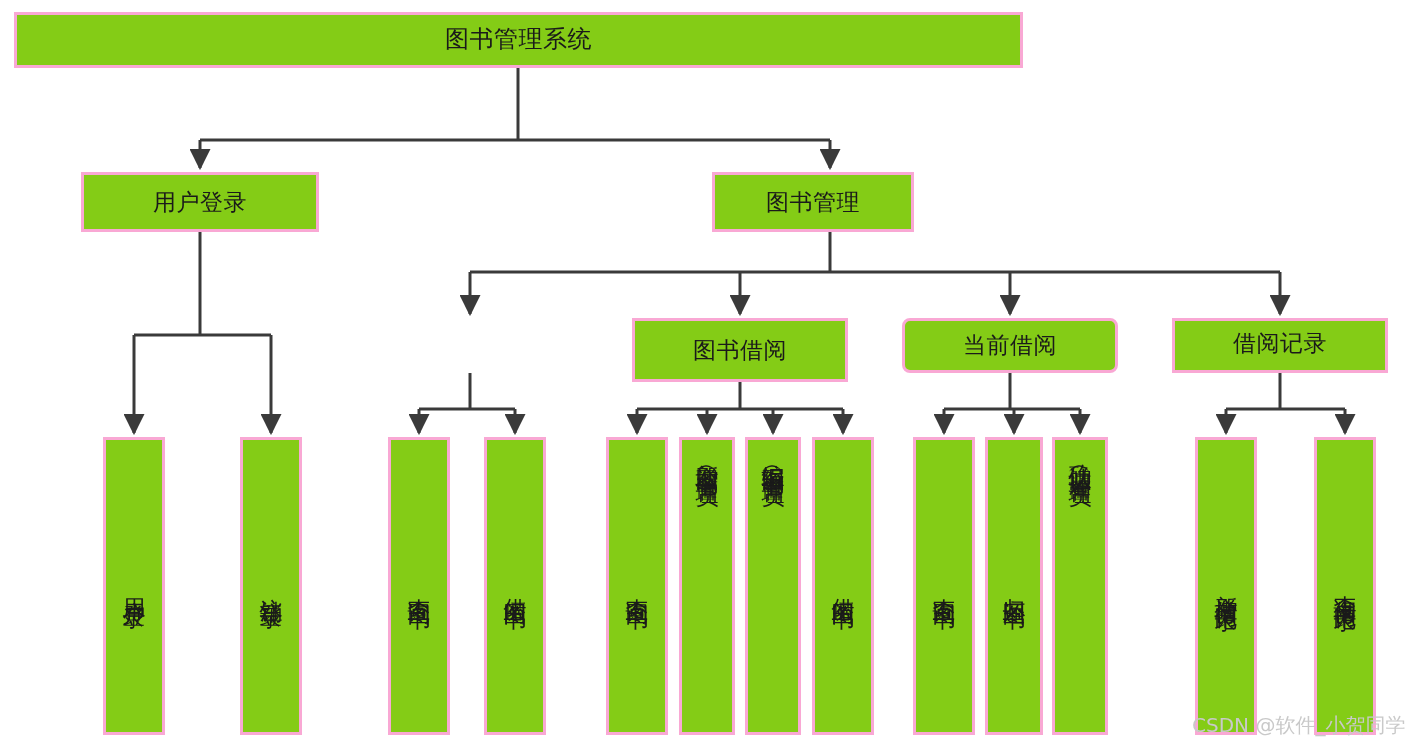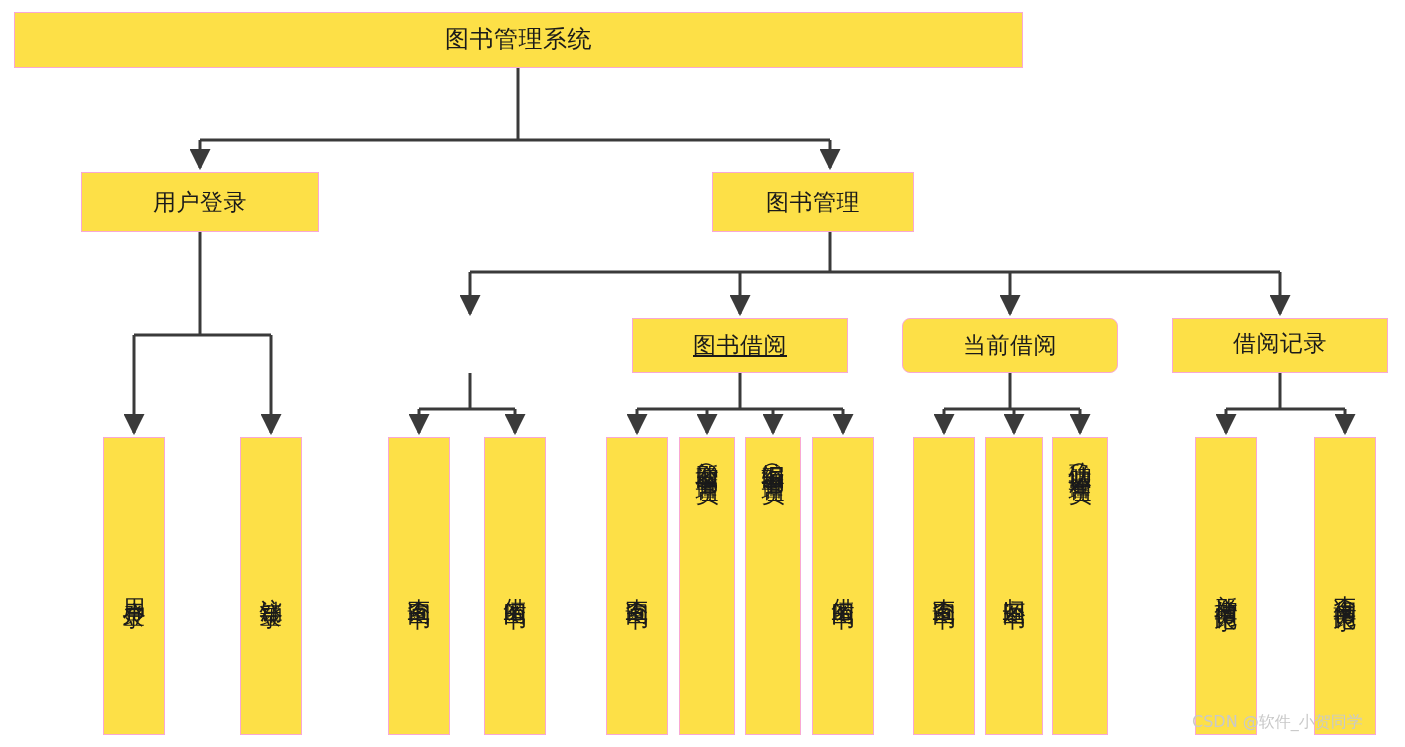--- a/index.html
+++ b/index.html
@@ -22,22 +22,22 @@
     position: absolute;
     left: 0;
     top: 0;
     width: 1405px;
     height: 747px;
     pointer-events: none;
   }
   .node {
     position: absolute;
     box-sizing: border-box;
-    border: 1px solid #f9a8d4;
-    background: #fde047;
+    border: 3px solid #f9a8d4;
+    background: #84cc16;
     display: flex;
     align-items: center;
     justify-content: center;
     color: #1a1a1a;
   }
   .node-label {
     display: block;
     text-align: center;
     line-height: 1.06;
     letter-spacing: 0.5px;
@@ -65,21 +65,21 @@
     white-space: nowrap;
   }
   
   .node.vert.centered {
     align-items: center;
     padding-top: 0;
   }
   .watermark {
     position: absolute;
     color: #c9c9c9;
-    font-size: 16px;
+    font-size: 20px;
     white-space: nowrap;
     font-family: "DejaVu Sans", "Liberation Sans", sans-serif;
   }
 </style>
 </head>
 <body>
 
 <div id="canvas">
 
   <svg id="edges" viewBox="0 0 1405 747" xmlns="http://www.w3.org/2000/svg">
@@ -136,21 +136,21 @@
     <span class="node-label">图书管理系统</span>
   </div>
 
   <div class="node horiz" style="left:81px; top:172px; width:238px; height:60px;">
     <span class="node-label">用户登录</span>
   </div>
   <div class="node horiz" style="left:712px; top:172px; width:202px; height:60px;">
     <span class="node-label">图书管理</span>
   </div>
 
-  <div class="node horiz" style="left:632px; top:318px; width:216px; height:55px;text-decoration:underline;">
+  <div class="node horiz" style="left:632px; top:318px; width:216px; height:64px;">
     <span class="node-label">图书借阅</span>
   </div>
   <div class="node horiz" style="left:902px; top:318px; width:216px; height:55px;border-radius:8px;">
     <span class="node-label">当前借阅</span>
   </div>
   <div class="node horiz" style="left:1172px; top:318px; width:216px; height:55px;font-family:Liberation Mono, monospace;">
     <span class="node-label">借阅记录</span>
   </div>
 
   <div class="node vert centered" style="left:103px; top:437px; width:62px; height:298px;">

